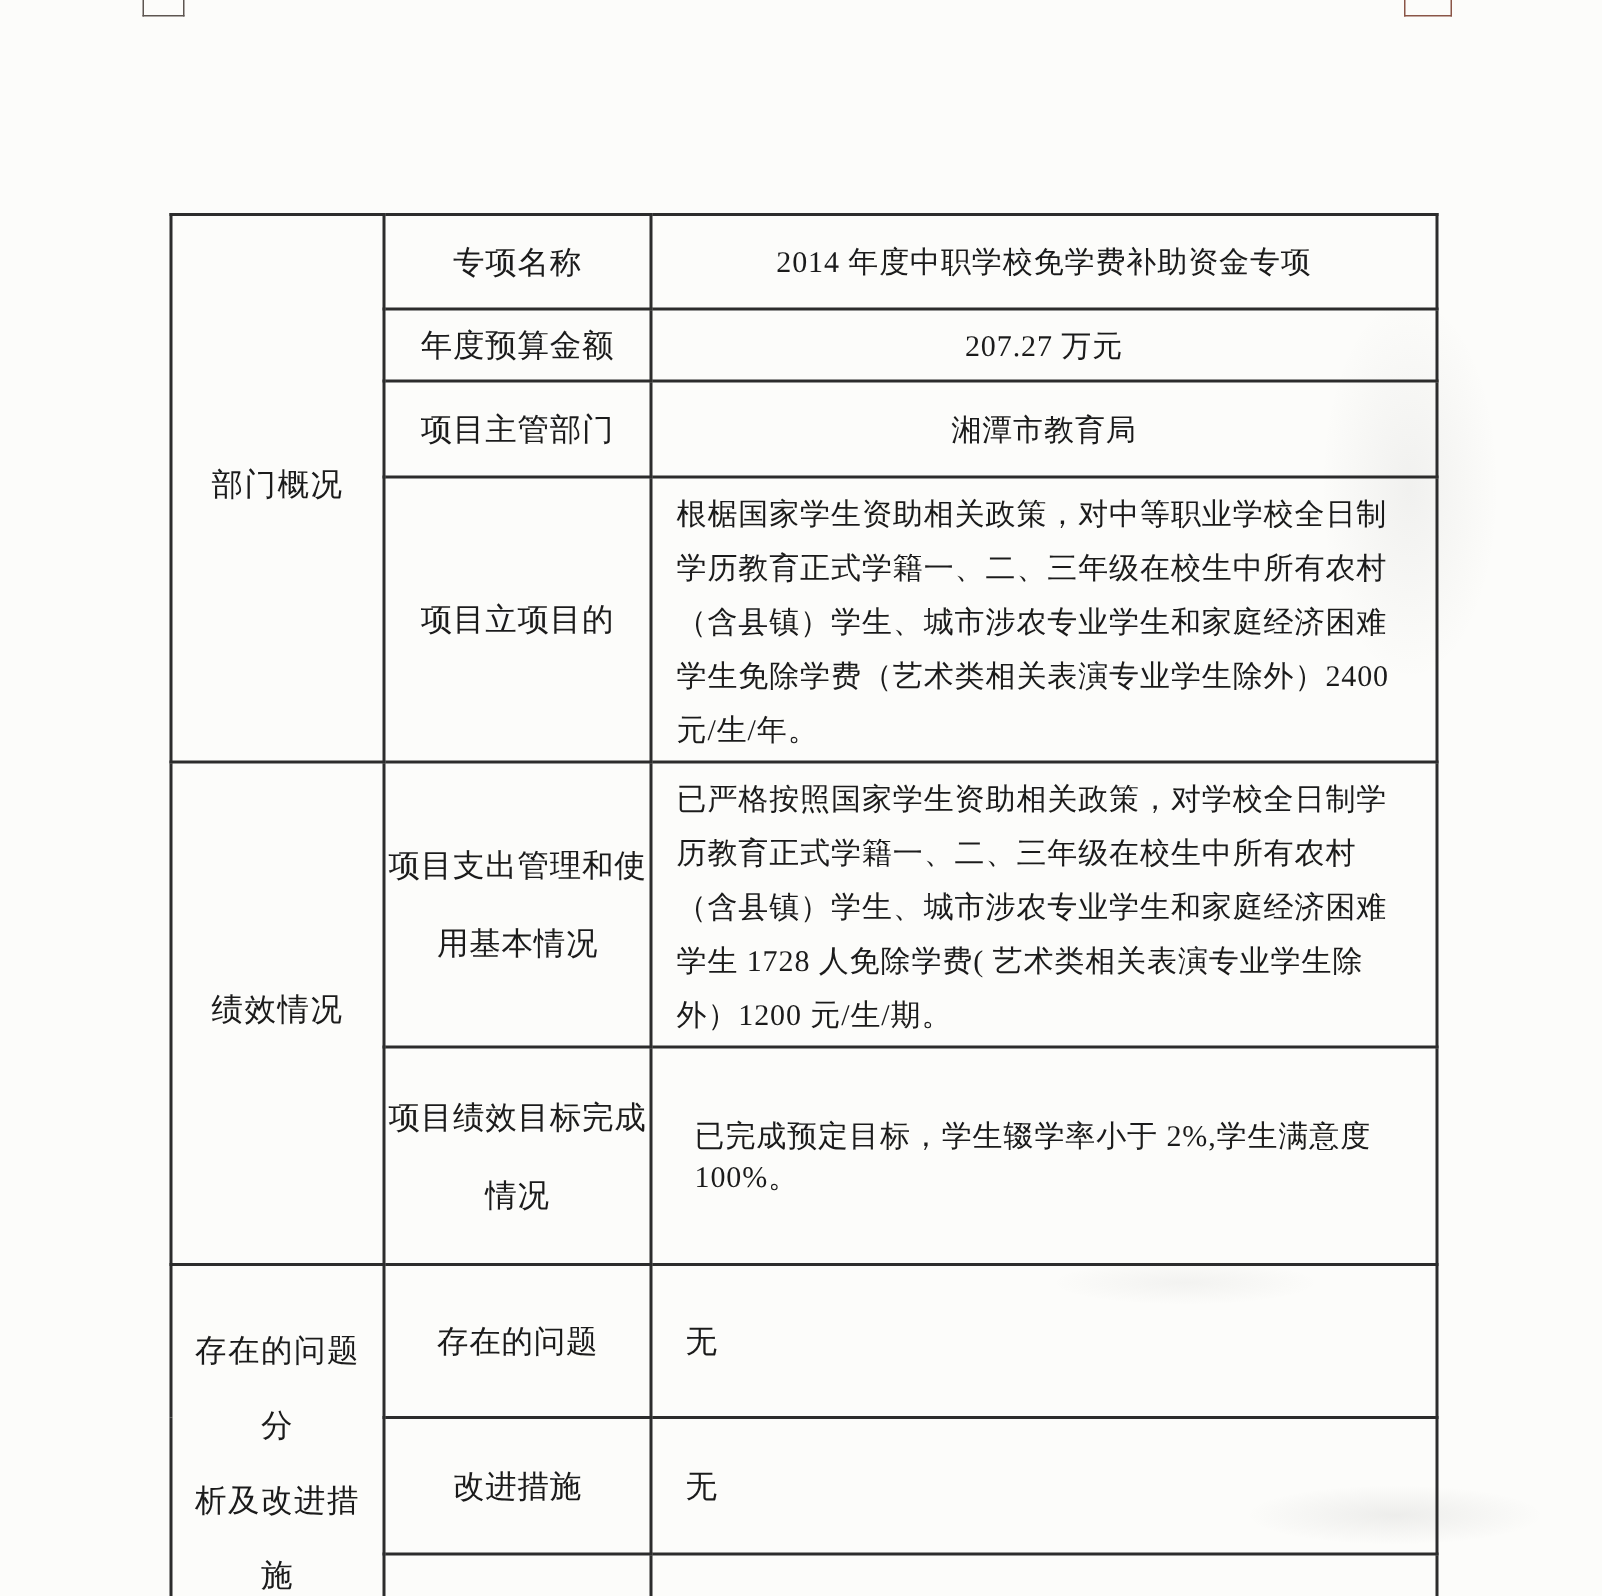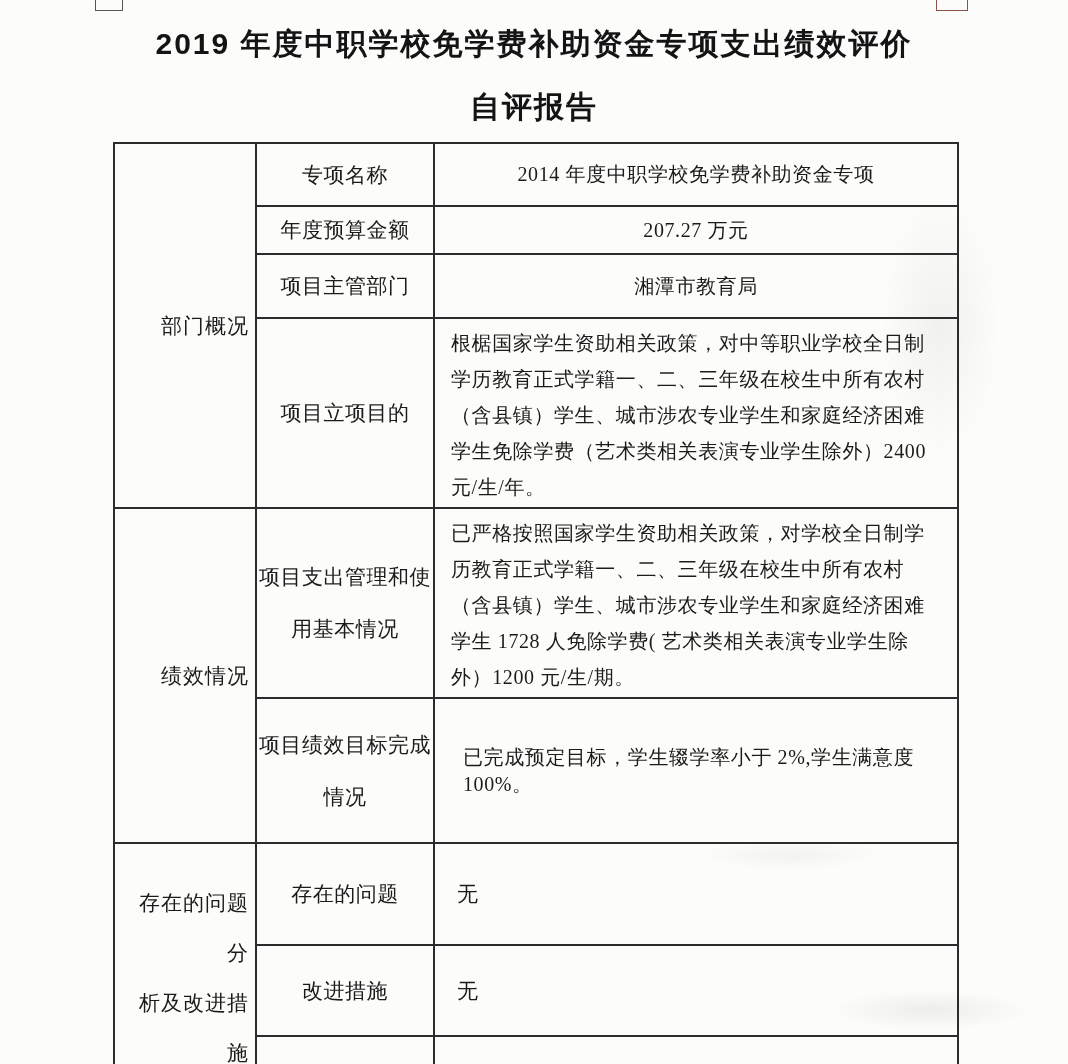--- a/index.html
+++ b/index.html
@@ -69,26 +69,27 @@
   tr.r2 { height: 48px; }
   tr.r3 { height: 64px; }
   tr.r4 { height: 151px; }
   tr.r5 { height: 149px; }
   tr.r6 { height: 145px; }
   tr.r7 { height: 102px; }
   tr.r8 { height: 91px; }
   tr.r9 { height: 77px; }
 
   td.sec {
-    text-align: right;
+    text-align: center;
     font-size: 21px;
     letter-spacing: 1px;
     white-space: pre-line;
     line-height: 50px;
     padding: 18px 6px;
+    font-family: Liberation Mono, monospace;
   }
   td.lbl {
     text-align: center;
     font-size: 21px;
     letter-spacing: 0.5px;
     white-space: pre-line;
     line-height: 52px;
     padding: 0 2px;
   }
   td.lbl.single { line-height: 28px; }
@@ -112,21 +113,20 @@
 
 <div class="page">
 
   <div class="smudge s1"></div>
   <div class="smudge s2"></div>
   <div class="smudge s3"></div>
 
   <div class="corner-mark left"></div>
   <div class="corner-mark right"></div>
 
-  <h1 class="doc-title"><span>2019 年度中职学校免学费补助资金专项支出绩效评价</span><br><span>自评报告</span></h1>
 
   <table class="report">
     <colgroup>
       <col class="c1">
         <col class="c2">
         <col class="c3">
     </colgroup>
 
     <tbody>
         <tr class="r1">

